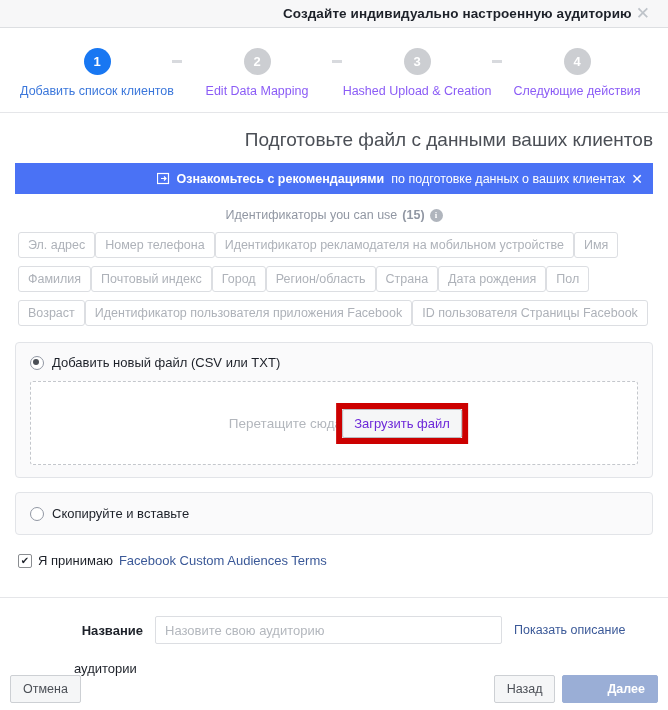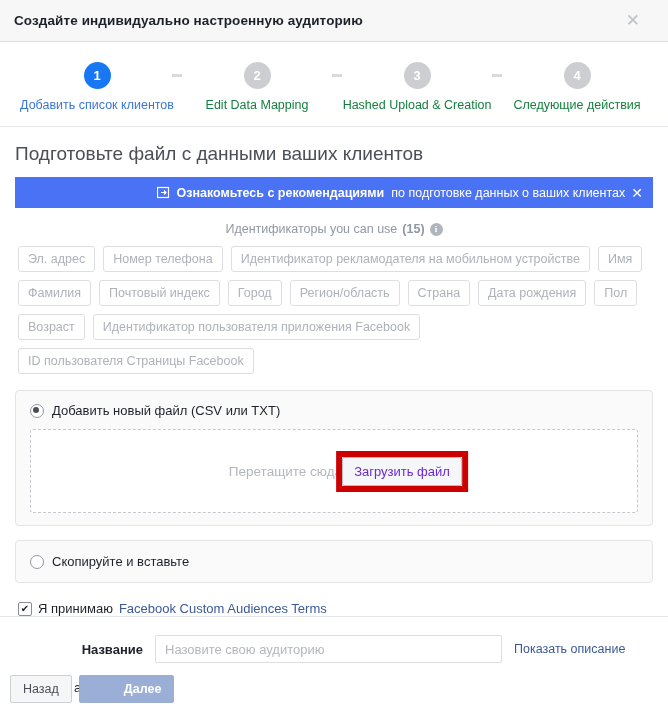--- a/index.html
+++ b/index.html
@@ -12,27 +12,28 @@
     background: #ffffff;
     font-family: "Liberation Sans", sans-serif;
     font-size: 13px;
     color: #1d2129;
     overflow: hidden;
     position: relative;
   }
 
   
   .titlebar {
-    height: 42px;
+    height: 28px;
     background: #f7f7f8;
     border-bottom: 1px solid #dddfe2;
     display: flex;
     align-items: center;
-    padding: 0 24px 0 14px;
-    box-sizing: border-box;
+    padding: 0 14px 0 14px;
+    box-sizing: border-box;
+    text-align: right;
   }
   .titlebar-text {
     font-size: 13.5px;
     font-weight: bold;
     color: #1d2129;
     flex: 1;
     letter-spacing: 0.1px;
   }
   .titlebar-close {
     color: #bec3c9;
@@ -77,41 +78,41 @@
     font-weight: bold;
     box-sizing: border-box;
   }
   .step.active .step-circle {
     background: #1877f2;
     color: #ffffff;
   }
   .step-label {
     margin-top: 9px;
     font-size: 12.5px;
-    color: #15803d;
+    color: #8b5cf6;
     white-space: nowrap;
   }
   .step.active .step-label {
     color: #3b77db;
   }
   .connector {
     flex: 1 1 auto;
     height: 3px;
     background: #d8dade;
     margin-top: 12px;
     min-width: 10px;
   }
 
   
   .body-wrap {
     padding: 0 15px;
     box-sizing: border-box;
   }
   .main-title {
-    text-align: left;
+    text-align: right;
     font-size: 19px;
     color: #4b4f56;
     margin: 16px 0 12px 0;
     font-weight: normal;
   }
 
   
   .banner {
     background: #4267f2;
     background: #4a72f5;
@@ -170,21 +171,21 @@
     font-weight: bold;
     display: inline-flex;
     align-items: center;
     justify-content: center;
     font-family: "Liberation Serif", serif;
     cursor: pointer;
   }
   .tags {
     display: flex;
     flex-wrap: wrap;
-    gap: 8px 8px;
+    gap: 8px 0;
     padding: 0 3px;
     margin-bottom: 16px;
   }
   .tag {
     border: 1px solid #dcdee2;
     border-radius: 3px;
     padding: 5px 9px;
     font-size: 12.5px;
     color: #aeb2b9;
     background: #fff;
@@ -319,21 +320,21 @@
   .terms-link {
     color: #3b5998;
     cursor: pointer;
   }
 
   
   .footer {
     position: absolute;
     left: 0; right: 0;
     bottom: 0;
-    height: 94px;
+    height: 113px;
     border-top: 1px solid #e5e6e9;
     box-sizing: border-box;
     background: #fff;
   }
   .name-row {
     display: flex;
     align-items: center;
     padding: 18px 15px 0 15px;
     box-sizing: border-box;
     gap: 12px;
@@ -512,18 +513,19 @@
 <div class="footer">
   <div class="name-row">
     <span class="name-label">Название</span>
     <input class="name-input" type="text" placeholder="Назовите свою аудиторию" style="">
     <span class="desc-link">Показать описание</span>
   </div>
 
   <div class="stray-text">аудитории</div>
 
   <div class="btn-row">
+    <button class="btn btn-secondary">Отмена</button>
     <span class="btn-right-group">
       <button class="btn btn-secondary">Назад</button>
       <button class="btn btn-primary-disabled">Далее</button>
     </span>
   </div>
 </div>
 
 </body></html>

